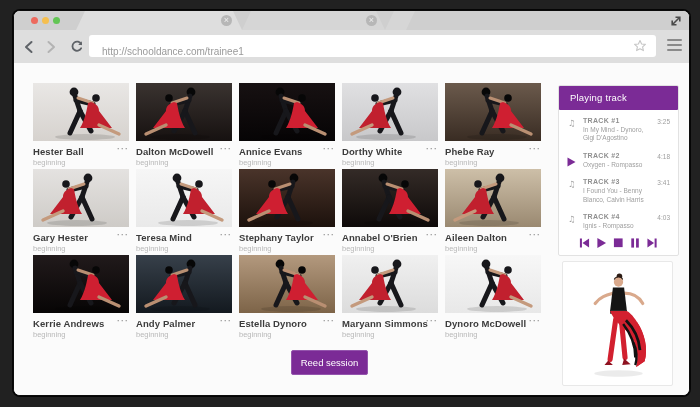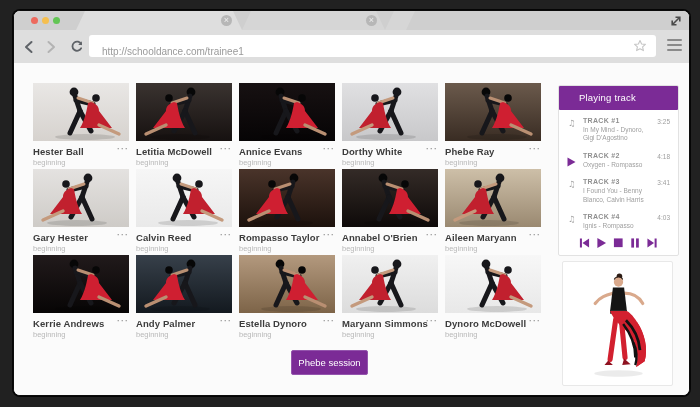--- a/index.html
+++ b/index.html
@@ -63,21 +63,21 @@
   .card-meta{position:relative;padding-top:5px;height:20px;}
   .student-name{font-size:9.5px;font-weight:bold;color:#3c3c3c;letter-spacing:.1px;}
   .student-level{font-size:7.5px;color:#b8b8b8;margin-top:1px;}
   .more-menu{position:absolute;right:0;top:3px;font-size:9px;font-weight:bold;color:#9e9e9e;
              letter-spacing:1px;cursor:pointer;}
 
   
   .panel{position:absolute;left:544px;top:22px;width:121px;height:171px;background:#fff;
          border:1px solid #e2e2e2;border-radius:2px;box-sizing:border-box;}
   .panel-header{height:24px;background:#7b2b96;color:#fff;font-size:9.5px;letter-spacing:.2px;
-                line-height:24px;padding-left:20px;border-radius:1px;}
+                line-height:24px;padding-left:11px;border-radius:1px;}
   .track-list{padding:2px 0 0 0;}
   .track{position:relative;padding:5px 8px 4px 10px;cursor:pointer;}
   .track-icon{position:absolute;left:9px;top:6px;width:11px;font-size:8.5px;color:#a0a0a0;
               font-family:"DejaVu Sans",sans-serif;}
   .track-play-icon{display:none;position:absolute;left:8px;top:6px;}
   .track.playing .track-play-icon{display:block;}
   .track-main{margin-left:14px;margin-right:2px;}
   .track-label{font-size:7px;font-weight:bold;color:#8f8f8f;letter-spacing:.3px;}
   .track-title{font-size:6.5px;color:#9e9e9e;line-height:1.35;margin-top:1.5px;width:72px;}
   .track-duration{position:absolute;right:8px;top:6px;font-size:6.5px;color:#9e9e9e;}
@@ -194,21 +194,21 @@
           <path d="M47 28 L58 48"></path>
           <path d="M43 17 L60 21"></path>
         </g>
         <circle class="head" cx="63" cy="15" r="3.8"></circle>
         <path class="skin" stroke-width="3" d="M60 20 L45 15"></path>
         <path class="dress" d="M58 19 C64 21 66 24 66 28 L79 45 L47 45 C52 37 54 26 55 20 Z"></path>
         <path class="skin" stroke-width="3.4" d="M66 42 L86 51"></path>
       </svg>
     </div>
     <div class="card-meta">
-      <div class="student-name">Letitia McDowell</div>
+      <div class="student-name">Dalton McDowell</div>
       <div class="student-level">beginning</div>
       <div class="more-menu">···</div>
     </div>
   </div>
           <div class="card">
     <div class="photo dark" style="background: linear-gradient(rgb(23, 17, 18), rgb(6, 4, 5));">
       <svg viewBox="0 0 96 58">
         <ellipse cx="52" cy="54" rx="30" ry="3" fill="#000" opacity="0.12"></ellipse>
         <circle class="head" cx="41" cy="9" r="4.4"></circle>
         <g class="body" stroke-width="5">
@@ -309,21 +309,21 @@
           <path d="M47 28 L58 48"></path>
           <path d="M43 17 L60 21"></path>
         </g>
         <circle class="head" cx="63" cy="15" r="3.8"></circle>
         <path class="skin" stroke-width="3" d="M60 20 L45 15"></path>
         <path class="dress" d="M58 19 C64 21 66 24 66 28 L79 45 L47 45 C52 37 54 26 55 20 Z"></path>
         <path class="skin" stroke-width="3.4" d="M66 42 L86 51"></path>
       </svg>
     </div>
     <div class="card-meta">
-      <div class="student-name">Calvin Reed</div>
+      <div class="student-name">Teresa Mind</div>
       <div class="student-level">beginning</div>
       <div class="more-menu">···</div>
     </div>
   </div>
           <div class="card">
     <div class="photo dark" style="background: linear-gradient(rgb(74, 52, 42), rgb(28, 17, 12));">
       <svg viewBox="0 0 96 58" style="transform: scaleX(-1);">
         <ellipse cx="52" cy="54" rx="30" ry="3" fill="#000" opacity="0.12"></ellipse>
         <circle class="head" cx="41" cy="9" r="4.4"></circle>
         <g class="body" stroke-width="5">
@@ -332,21 +332,21 @@
           <path d="M47 28 L58 48"></path>
           <path d="M43 17 L60 21"></path>
         </g>
         <circle class="head" cx="63" cy="15" r="3.8"></circle>
         <path class="skin" stroke-width="3" d="M60 20 L45 15"></path>
         <path class="dress" d="M58 19 C64 21 66 24 66 28 L79 45 L47 45 C52 37 54 26 55 20 Z"></path>
         <path class="skin" stroke-width="3.4" d="M66 42 L86 51"></path>
       </svg>
     </div>
     <div class="card-meta">
-      <div class="student-name">Rompasso Taylor</div>
+      <div class="student-name">Stephany Taylor</div>
       <div class="student-level">beginning</div>
       <div class="more-menu">···</div>
     </div>
   </div>
           <div class="card">
     <div class="photo dark" style="background: linear-gradient(rgb(52, 43, 39), rgb(14, 10, 9));">
       <svg viewBox="0 0 96 58">
         <ellipse cx="52" cy="54" rx="30" ry="3" fill="#000" opacity="0.12"></ellipse>
         <circle class="head" cx="41" cy="9" r="4.4"></circle>
         <g class="body" stroke-width="5">
@@ -378,21 +378,21 @@
           <path d="M47 28 L58 48"></path>
           <path d="M43 17 L60 21"></path>
         </g>
         <circle class="head" cx="63" cy="15" r="3.8"></circle>
         <path class="skin" stroke-width="3" d="M60 20 L45 15"></path>
         <path class="dress" d="M58 19 C64 21 66 24 66 28 L79 45 L47 45 C52 37 54 26 55 20 Z"></path>
         <path class="skin" stroke-width="3.4" d="M66 42 L86 51"></path>
       </svg>
     </div>
     <div class="card-meta">
-      <div class="student-name">Aileen Maryann</div>
+      <div class="student-name">Aileen Dalton</div>
       <div class="student-level">beginning</div>
       <div class="more-menu">···</div>
     </div>
   </div>
           <div class="card">
     <div class="photo dark" style="background: linear-gradient(rgb(33, 26, 27), rgb(7, 5, 5));">
       <svg viewBox="0 0 96 58">
         <ellipse cx="52" cy="54" rx="30" ry="3" fill="#000" opacity="0.12"></ellipse>
         <circle class="head" cx="41" cy="9" r="4.4"></circle>
         <g class="body" stroke-width="5">
@@ -605,16 +605,16 @@
           <path d="M41 46 C48 62 58 64 64 74 C70 84 72 96 69 106 L78 100 C82 86 78 70 70 58 C65 50 61 47 59 46 Z" fill="#d2202f"></path>
           <path d="M64 74 C70 84 72 96 69 106 L78 100 C82 86 78 70 70 58" fill="#d2202f"></path>
           <path d="M58 56 C66 64 72 76 73 88" stroke="#111" stroke-width="3" fill="none"></path>
           <path d="M52 52 C62 62 69 76 70 92" stroke="#d2202f" stroke-width="0" fill="none"></path>
           <path d="M63 66 C69 74 73 84 73 95" stroke="#111" stroke-width="0" fill="none"></path>
           <path d="M55 60 C63 70 68 82 68 96" stroke="#111" stroke-width="2.6" fill="none"></path>
           <path d="M66 80 C70 88 70 98 68 104" stroke="#111" stroke-width="2.6" fill="none"></path>
         </svg>
       </div>
 
-      <button class="stop-btn">Phebe session</button>
+      <button class="stop-btn">Reed session</button>
     </div>
   </div>
 </div>
 
 </body></html>

